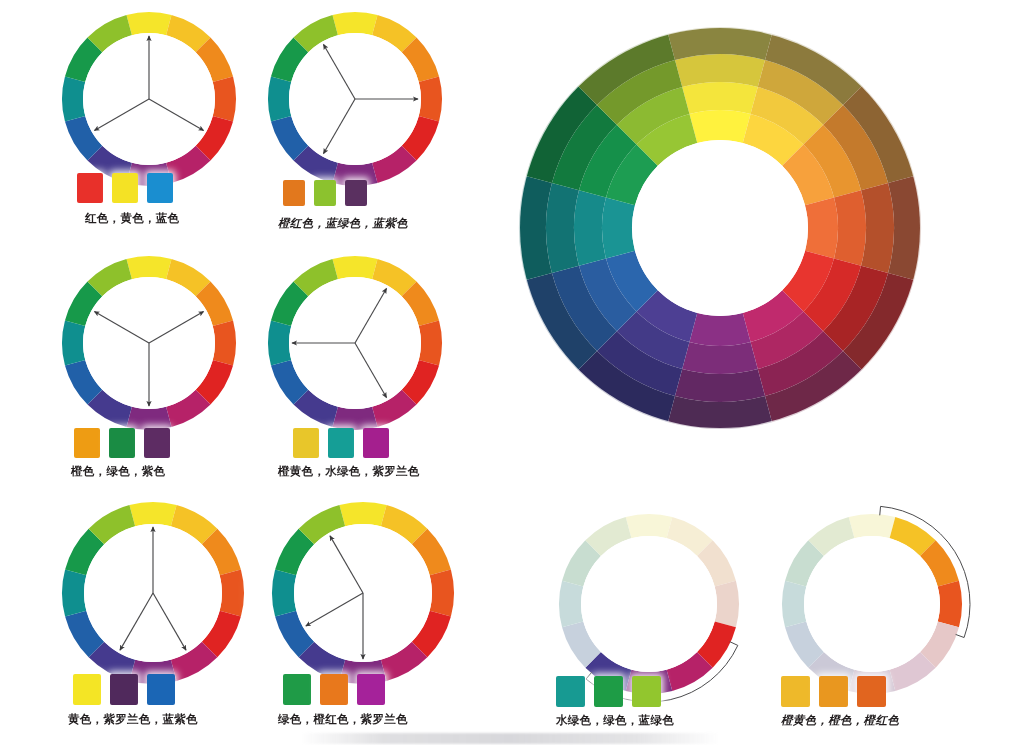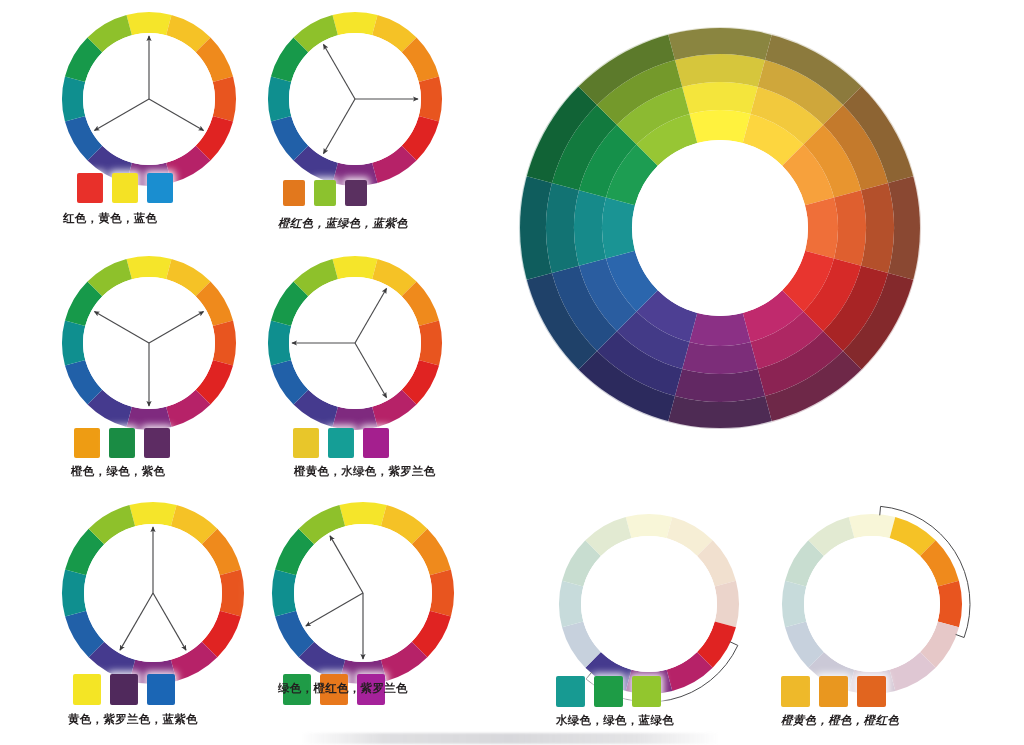--- a/index.html
+++ b/index.html
@@ -103,21 +103,21 @@
           <line x1="87" y1="87" x2="141.55960043841964" y2="118.5" stroke="#4a4a4c" stroke-width="1.15" marker-end="url(#arw-triad-primary)"></line>
           <line x1="87" y1="87" x2="32.440399561580364" y2="118.5" stroke="#4a4a4c" stroke-width="1.15" marker-end="url(#arw-triad-primary)"></line>
         </svg>
       </div>
   </div>
   <div class="swatches" style="left:77px;top:173px;">
     <div class="sw" style="background: rgb(232, 48, 42);"></div>
     <div class="sw" style="background: rgb(244, 226, 37);"></div>
     <div class="sw" style="background: rgb(26, 142, 208);"></div>
   </div>
-  <div class="caption" style="left:63px;top:211px;">红色，黄色，蓝色</div>
+  <div class="caption" style="left:85px;top:211px;">红色，黄色，蓝色</div>
 
   <div class="cell" style="left:268px;top:12px;">
     <div class="halo" style="left:2px;top:2px;width:170px;height:170px;"></div>
     <div class="wheel" id="w1">
         <svg width="174" height="174" viewBox="0 0 174 174">
           <g>
             <path d="M 64.48274307608068 2.9644531128510607 A 87 87 0 0 1 109.5172569239193 2.9644531128510607
           L 104.08205697676637 23.24889546492149 A 66 66 0 0 0 69.91794302323362 23.24889546492149 Z" fill="#f5e52a" stroke="none"></path>
             <path d="M 109.5172569239193 2.9644531128510607 A 87 87 0 0 1 148.51828996322965 25.481710036770373
           L 133.66904755831214 40.33095244168787 A 66 66 0 0 0 104.08205697676637 23.24889546492149 Z" fill="#f5c226" stroke="none"></path>
@@ -250,21 +250,21 @@
           <line x1="87" y1="87" x2="118.5" y2="141.55960043841964" stroke="#4a4a4c" stroke-width="1.15" marker-end="url(#arw-triad-tertiary)"></line>
           <line x1="87" y1="87" x2="24" y2="87.00000000000001" stroke="#4a4a4c" stroke-width="1.15" marker-end="url(#arw-triad-tertiary)"></line>
         </svg>
       </div>
   </div>
   <div class="swatches" style="left:293px;top:428px;">
     <div class="sw" style="background: rgb(232, 198, 42);"></div>
     <div class="sw" style="background: rgb(21, 158, 150);"></div>
     <div class="sw" style="background: rgb(164, 31, 142);"></div>
   </div>
-  <div class="caption" style="left:278px;top:464px;margin-left:16px;">橙黄色，水绿色，紫罗兰色</div>
+  <div class="caption" style="left:278px;top:464px;">橙黄色，水绿色，紫罗兰色</div>
 
   <div class="cell" style="left:62px;top:502px;">
     <div class="halo" style="left:2px;top:2px;width:178px;height:178px;"></div>
     <div class="wheel" id="w4">
         <svg width="182" height="182" viewBox="0 0 182 182">
           <g>
             <path d="M 67.4474668956706 3.1007498076947826 A 91 91 0 0 1 114.55253310432938 3.1007498076947826
           L 108.85851411207393 24.35111798605429 A 69 69 0 0 0 73.14148588792607 24.35111798605429 Z" fill="#f5e52a" stroke="none"></path>
             <path d="M 114.55253310432938 3.1007498076947826 A 91 91 0 0 1 155.34671708797583 26.65328291202418
           L 139.79036790187178 42.209632098128225 A 69 69 0 0 0 108.85851411207393 24.35111798605429 Z" fill="#f5c226" stroke="none"></path>
@@ -348,21 +348,21 @@
           <line x1="91" y1="91" x2="57.99999999999997" y2="33.84232335022707" stroke="#4a4a4c" stroke-width="1.15" marker-end="url(#arw-split-complementary-green)"></line>
           <line x1="91" y1="91" x2="33.84232335022705" y2="124" stroke="#4a4a4c" stroke-width="1.15" marker-end="url(#arw-split-complementary-green)"></line>
         </svg>
       </div>
   </div>
   <div class="swatches" style="left:283px;top:674px;">
     <div class="sw" style="width: 28px; height: 31px; background: rgb(31, 155, 71);"></div>
     <div class="sw" style="width: 28px; height: 31px; background: rgb(232, 120, 28);"></div>
     <div class="sw" style="width: 28px; height: 31px; background: rgb(165, 34, 154);"></div>
   </div>
-  <div class="caption" style="left:278px;top:681px;">绿色，橙红色，紫罗兰色</div>
+  <div class="caption" style="left:278px;top:712px;">绿色，橙红色，紫罗兰色</div>
 
   <div class="bigwheel">
     <div class="halo" style="left:10px;top:10px;width:400px;height:400px;"></div>
     <div id="bigwheel-host">
         <svg width="420" height="420" viewBox="0 0 420 420">
           <path d="M 179.45935267790253 96.02075249788994 A 118 118 0 0 1 240.54064732209744 96.02075249788994
           L 232.77607596902183 124.998527286562 A 88 88 0 0 0 187.22392403097817 124.998527286562 Z" fill="#fff23e" stroke="none"></path>
           <path d="M 240.54064732209744 96.02075249788994 A 118 118 0 0 1 293.4386001800126 126.5613998199874
           L 272.2253967444162 147.77460325558383 A 88 88 0 0 0 232.77607596902183 124.998527286562 Z" fill="#fdd63f" stroke="none"></path>
           <path d="M 293.4386001800126 126.5613998199874 A 118 118 0 0 1 323.97924750211007 179.45935267790256

